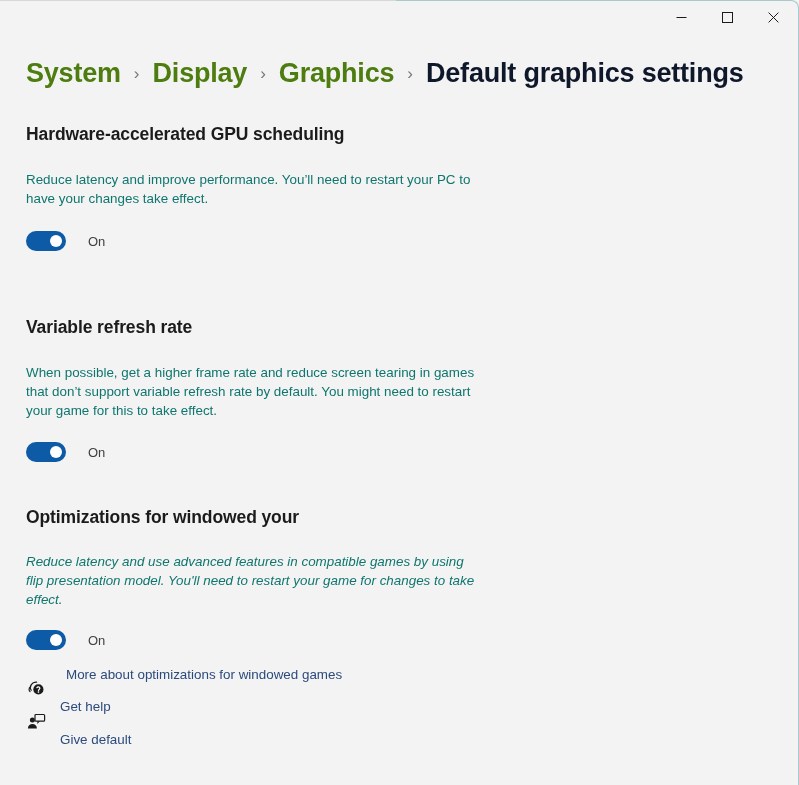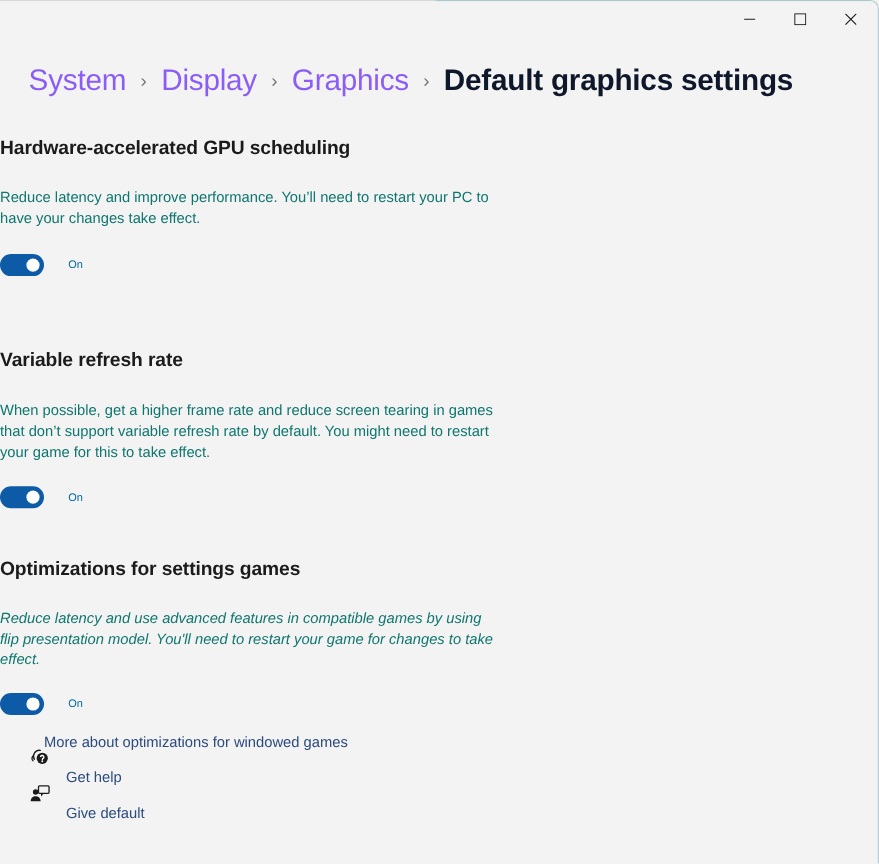--- a/index.html
+++ b/index.html
@@ -93,22 +93,22 @@
   #breadcrumb {
     position: absolute;
     top: 58px;
     left: 26px;
     display: flex;
     align-items: baseline;
     white-space: nowrap;
   }
   .crumb {
     font-size: 27px;
-    color: #8b5cf6;
-    font-weight: 400;
+    color: #4d7c0f;
+    font-weight: 700;
     letter-spacing: -0.2px;
   }
   .crumb.current {
     color: #0f172a;
     font-weight: 600;
   }
   .crumb-sep {
     font-size: 17px;
     color: #767676;
     margin: 0 13px;
@@ -116,21 +116,21 @@
     top: -3px;
   }
 
   
   #content {
     position: absolute;
     top: 106px;
     left: 0;
     right: 0;
   }
-  .section { }
+  .section { padding-left: 26px; }
   .section-title {
     font-size: 17.5px;
     font-weight: 600;
     color: #1b1b1b;
     letter-spacing: -0.1px;
     margin: 0;
   }
   .section-desc {
     font-size: 13.4px;
     line-height: 19px;
@@ -157,22 +157,22 @@
     position: absolute;
     top: 50%;
     right: 4px;
     transform: translateY(-50%);
     width: 12px;
     height: 12px;
     border-radius: 50%;
     background: #ffffff;
   }
   .toggle-label {
-    font-size: 10px;
-    color: #0369a1;
+    font-size: 13px;
+    color: #404040;
     margin-left: 22px;
   }
 
   
   .inline-link {
     font-size: 13.4px;
     color: #2b4a7d;
     text-decoration: none;
     margin-left: 40px;
   }
@@ -273,21 +273,21 @@
       <p class="section-desc" style="margin-top:25px;">When possible, get a higher frame rate and reduce screen tearing in games that don’t support variable refresh rate by default. You might need to restart your game for this to take effect.</p>
       <div class="toggle-row" style="margin-top:22px;">
         <div class="toggle" role="switch">
           <div class="knob"></div>
         </div>
         <span class="toggle-label">On</span>
       </div>
     </div>
 
     <div class="section" style="margin-top:45px;">
-      <h2 class="section-title">Optimizations for settings games</h2>
+      <h2 class="section-title">Optimizations for windowed your</h2>
       <p class="section-desc" style="margin-top:24px;font-style:italic;">Reduce latency and use advanced features in compatible games by using flip presentation model. You'll need to restart your game for changes to take effect.</p>
       <div class="toggle-row" style="margin-top:21px;">
         <div class="toggle" role="switch">
           <div class="knob"></div>
         </div>
         <span class="toggle-label">On</span>
       </div>
       <a class="inline-link" href="#" style="display:inline-block;margin-top:17px;">More about optimizations for windowed games</a>
     </div>
 

